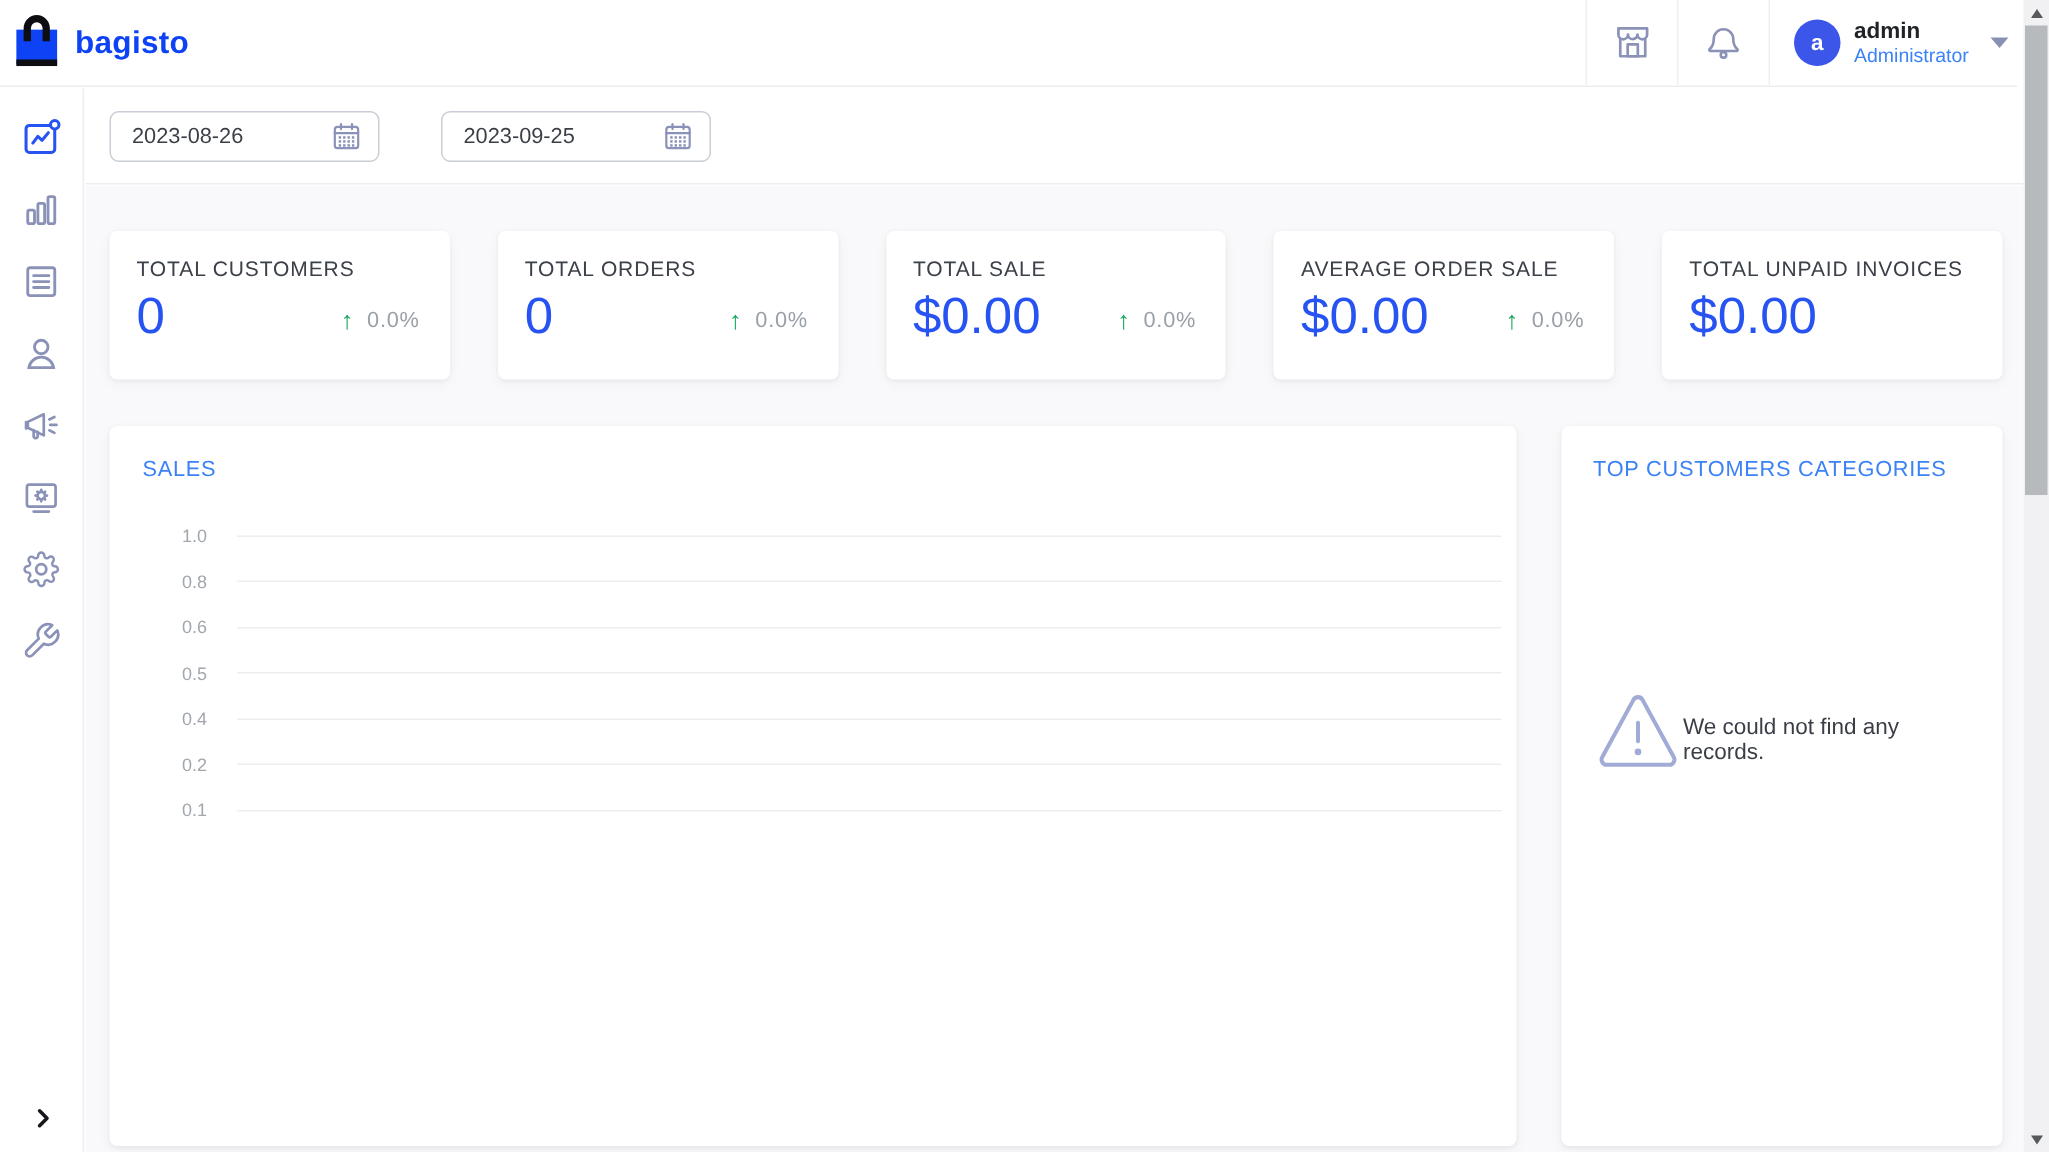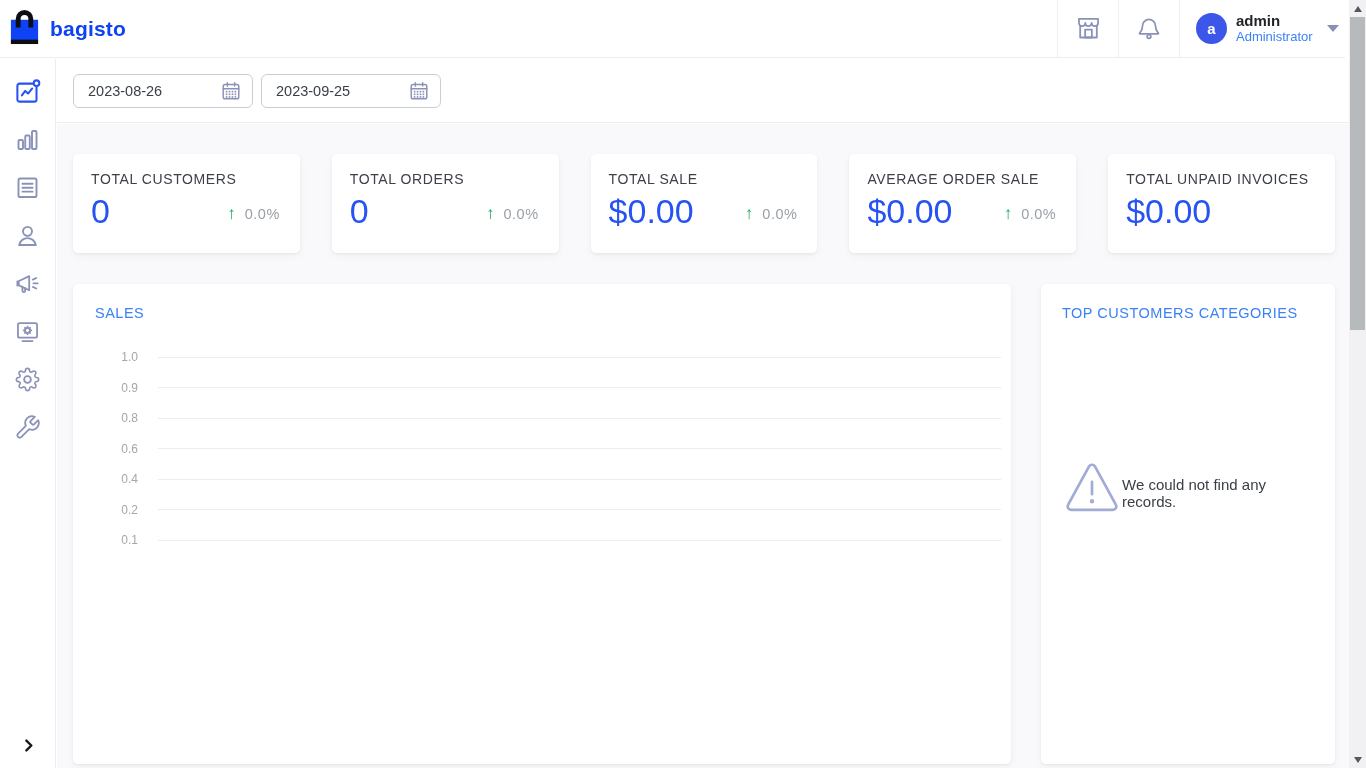--- a/index.html
+++ b/index.html
@@ -34,21 +34,21 @@
   .side-item { width:40px; height:40px; margin-bottom:8px; display:flex;
     align-items:center; justify-content:center; cursor:pointer; border-radius:6px; }
   .collapse-toggle { position:absolute; left:0; bottom:14px; width:56px;
     display:flex; justify-content:center; cursor:pointer; }
 
   
   .titlebar { position:absolute; left:57px; top:59px; width:1292px; height:64px;
     background:#fff; border-bottom:1px solid #ededf0; display:flex;
     align-items:center; justify-content:space-between; padding:0 10px 0 16px; }
   .page-title { font-size:28px; font-weight:700; color:#3a3e46; letter-spacing:.2px; }
-  .date-range { display:flex; gap:8px; }
+  .date-range { display:flex; gap:41px; }
   .date-box { width:180px; height:34px; border:1.5px solid #c9ced6; border-radius:6px;
     background:#fff; display:flex; align-items:center; justify-content:space-between;
     padding:0 10px 0 14px; cursor:pointer; }
   .date-text { font-size:14.5px; color:#3a3f47; }
 
   
   .content { position:absolute; left:57px; top:124px; width:1292px; height:644px;
     background:#f9f9fb; padding:30px 14px 0 16px; overflow:hidden; }
   .stats-grid { display:grid; grid-template-columns:repeat(5,1fr);
     column-gap:30px; row-gap:16px;gap:32px; }
@@ -320,29 +320,29 @@
 
   <div class="charts-row">
     <div class="card sales-card">
       <div class="panel-title">SALES</div>
       <div class="chart">
         <div class="tick-row">
             <span class="tick-label">1.0</span>
             <span class="tick-line"></span>
           </div>
         <div class="tick-row">
-            <span class="tick-label">0.9</span>
-            <span class="tick-line"></span>
-          </div>
-        <div class="tick-row">
             <span class="tick-label">0.8</span>
             <span class="tick-line"></span>
           </div>
         <div class="tick-row">
             <span class="tick-label">0.6</span>
+            <span class="tick-line"></span>
+          </div>
+        <div class="tick-row">
+            <span class="tick-label">0.5</span>
             <span class="tick-line"></span>
           </div>
         <div class="tick-row">
             <span class="tick-label">0.4</span>
             <span class="tick-line"></span>
           </div>
         <div class="tick-row">
             <span class="tick-label">0.2</span>
             <span class="tick-line"></span>
           </div>

